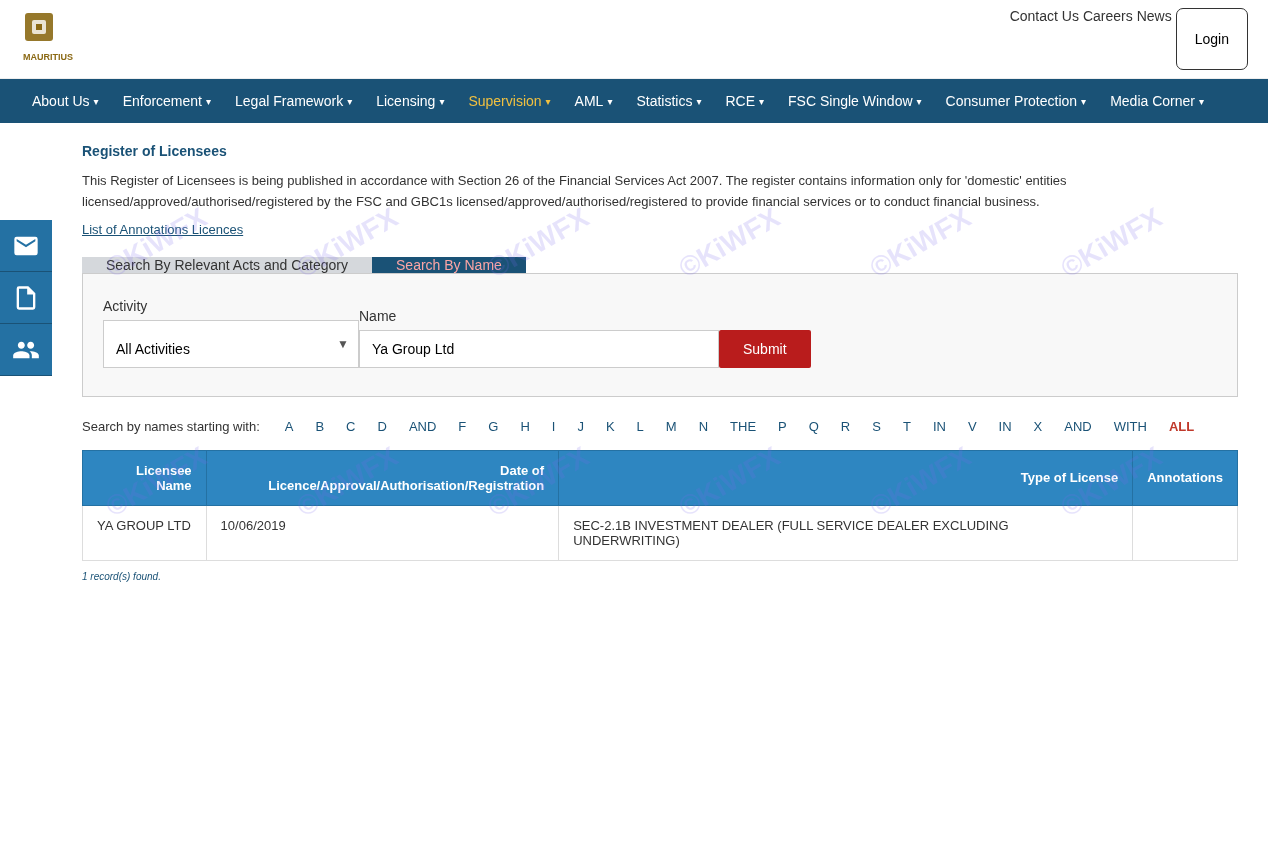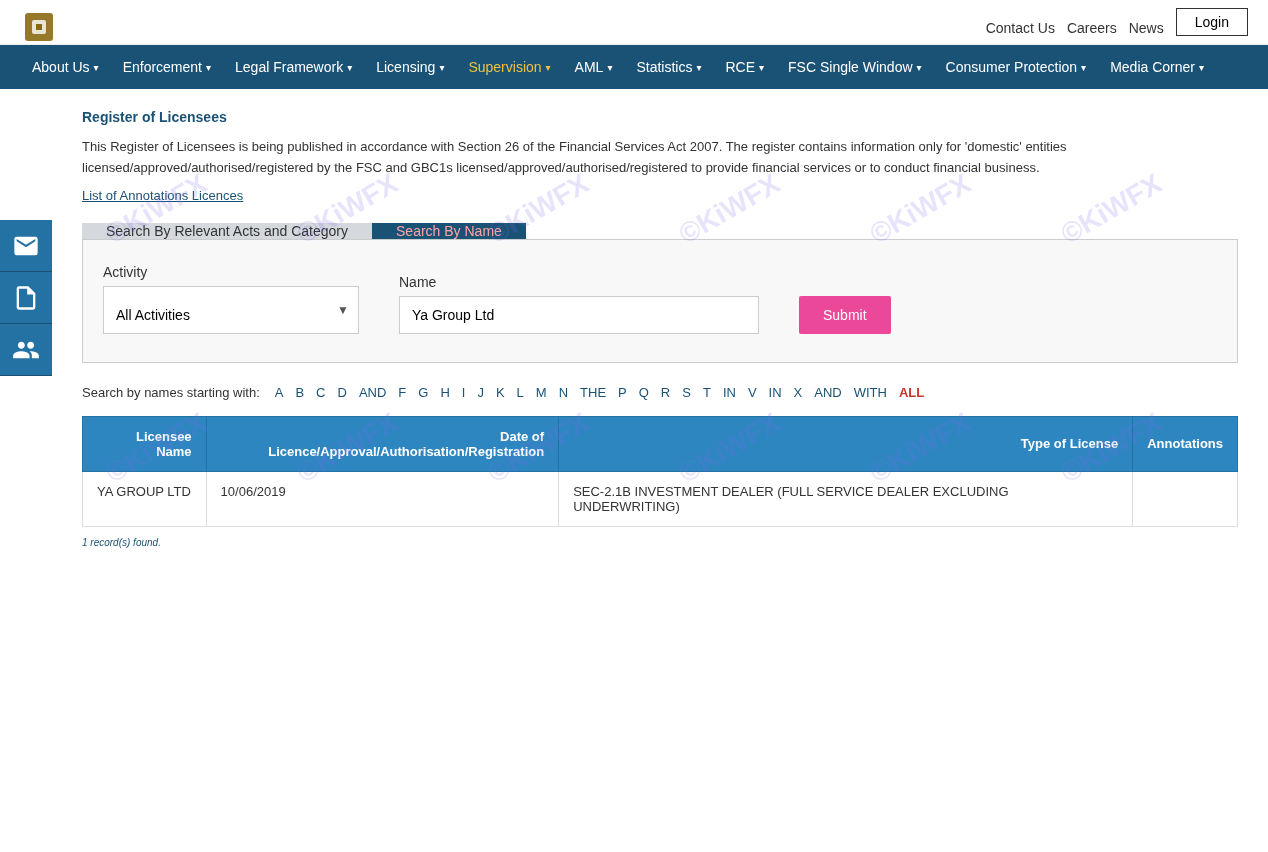--- a/index.html
+++ b/index.html
@@ -1,25 +1,25 @@
 <!DOCTYPE html>
 <html><head>
   <meta charset="utf-8">
   <style>
     * { margin: 0; padding: 0; box-sizing: border-box; }
     body { font-family: Arial, sans-serif; font-size: 14px; color: #333; background: #fff; width: 1268px; }
-    .top-bar-links { display: flex; align-items: flex-end; gap: 12px; }
+    .top-bar-links { display: flex; align-items: flex-start; gap: 4px; }
     .top-bar-links a { text-decoration: none; color: #333; font-size: 14px; }
     .login-btn {
       border: 1px solid #333;
-      padding: 5px 18px;
+      padding: 22px 18px;
       background: #fff;
       cursor: pointer;
       font-size: 14px;
-      border-radius: 0;
+      border-radius: 7px;
     }
     .logo-area {
       position: absolute;
       left: 20px;
       top: 8px;
     }
     .logo-svg { width: 80px; height: 60px; }
 
     
     .main-nav {
@@ -107,21 +107,21 @@
       color: #fca5a5;
     }
 
     
     .search-form-box {
       border: 1px solid #ccc;
       background: #f8f8f8;
       padding: 24px 20px 28px 20px;
       margin-bottom: 20px;
     }
-    .form-row { display: flex; gap: 40px; align-items: flex-end; }
+    .form-row { display: flex; align-items: flex-end; }
     .form-group { display: flex; flex-direction: column; gap: 6px; }
     .form-group label { font-size: 14px; color: #333; font-weight: normal; }
     .select-wrapper { position: relative; }
     .activity-select {
       width: 256px;
       padding: 20px 36px 10px 12px;
       border: 1px solid #ccc;
       background: #fff;
       font-size: 14px;
       appearance: none;
@@ -136,39 +136,39 @@
       font-size: 12px;
       color: #555;
     }
     .name-input {
       width: 360px;
       padding: 10px 12px;
       border: 1px solid #ccc;
       font-size: 14px;
     }
     .submit-btn {
-      background: #ec4899;
+      background: #b91c1c;
       color: #fff;
       border: none;
       padding: 11px 24px;
       font-size: 14px;
       cursor: pointer;
       border-radius: 2px;
       margin-top: 22px;
     }
 
     
     .alpha-search {
       margin: 10px 0 14px 0;
       font-size: 13px;
       color: #333;
       display: flex;
       align-items: center;
       flex-wrap: wrap;
-      gap: 2px;
+      gap: 12px;
     }
     .alpha-label { margin-right: 8px; }
     .alpha-letter {
       padding: 2px 5px;
       cursor: pointer;
       color: #1a5276;
       font-size: 13px;
       text-decoration: none;
     }
     .alpha-letter.active {

